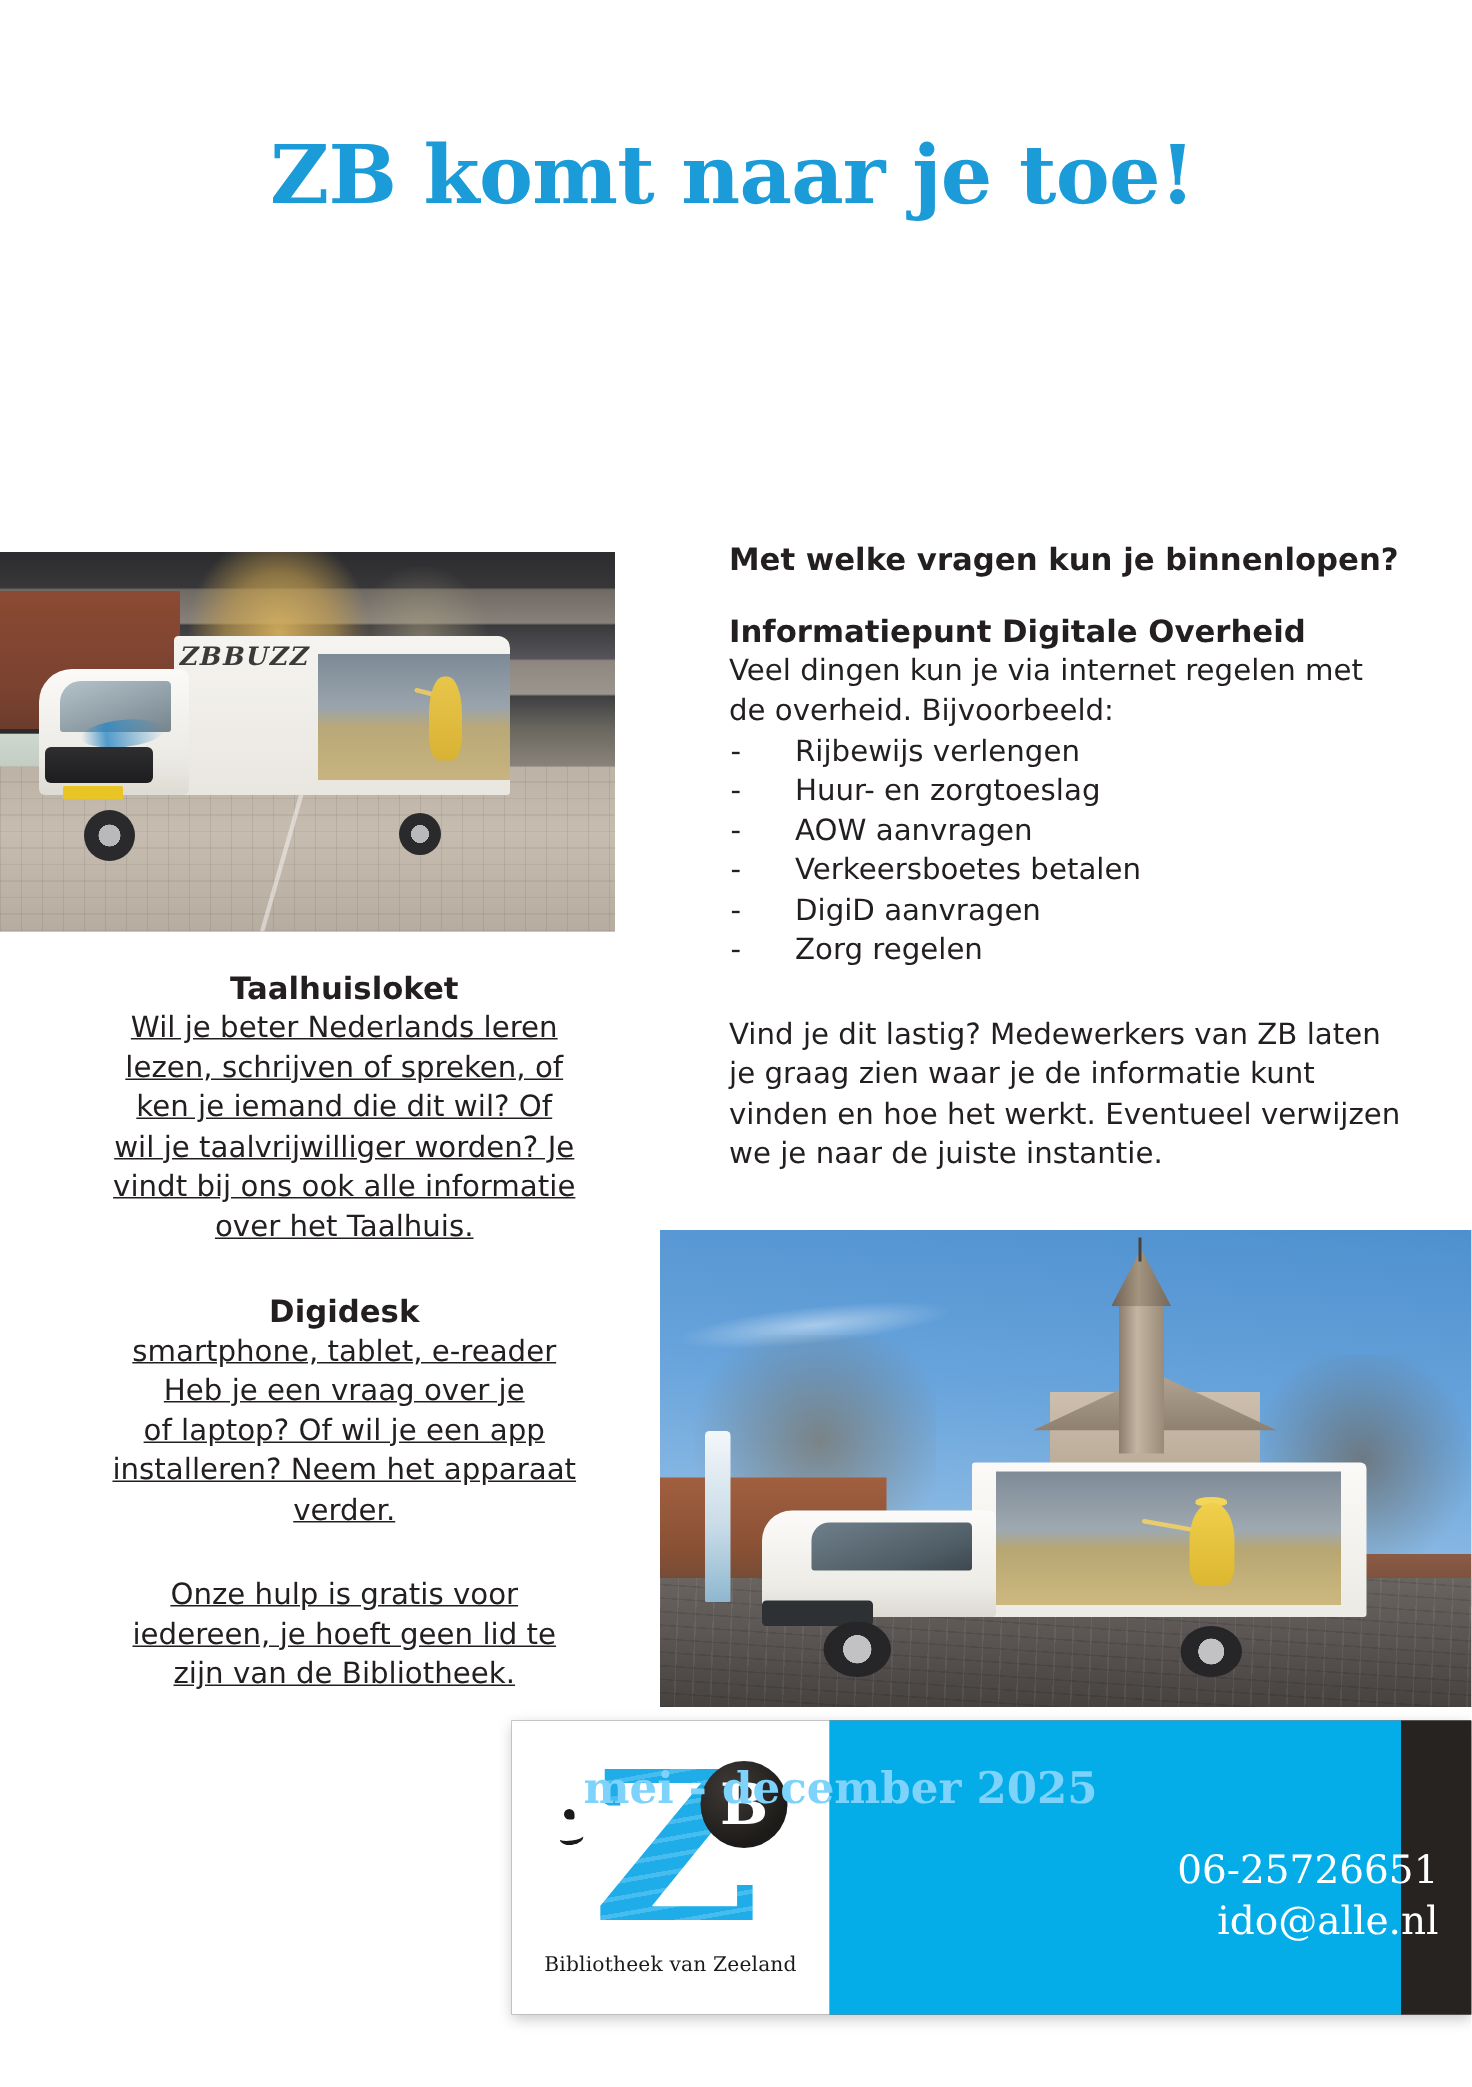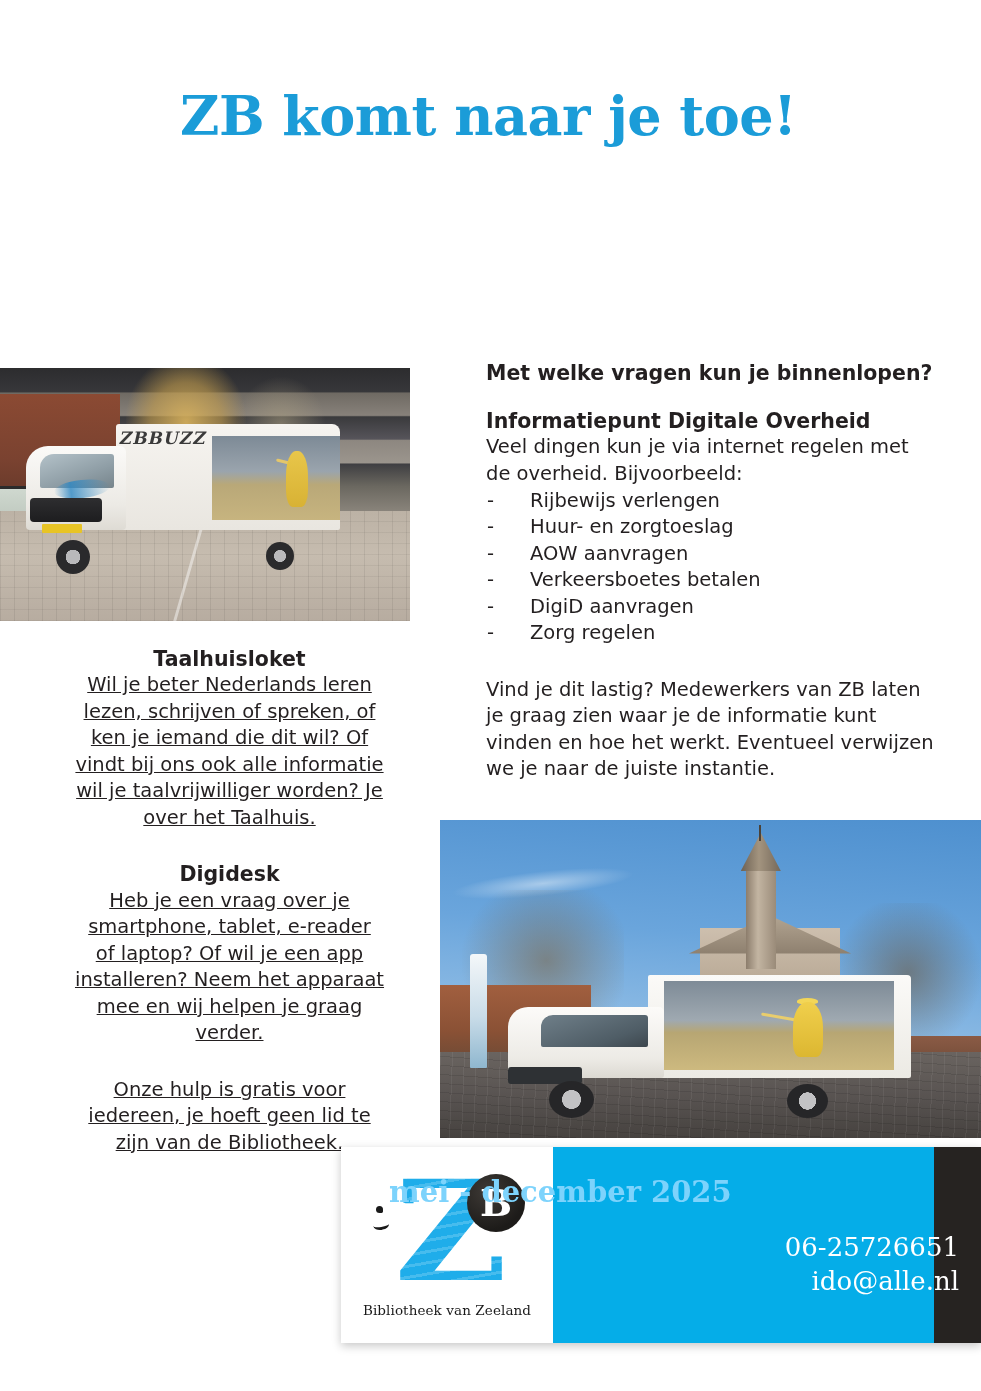--- a/index.html
+++ b/index.html
@@ -372,32 +372,31 @@
   <p class="body-t">je graag zien waar je de informatie kunt</p>
   <p class="body-t">vinden en hoe het werkt. Eventueel verwijzen</p>
   <p class="body-t">we je naar de juiste instantie.</p>
 </div>
 
 <div class="lcol">
   <p class="h-bold">Taalhuisloket</p>
   <p class="body-t">Wil je beter Nederlands leren</p>
   <p class="body-t">lezen, schrijven of spreken, of</p>
   <p class="body-t">ken je iemand die dit wil? Of</p>
+  <p class="body-t">wil je taalvrijwilliger worden? Je</p>
   <p class="body-t">vindt bij ons ook alle informatie</p>
-  <p class="body-t">wil je taalvrijwilliger worden? Je</p>
   <p class="body-t">over het Taalhuis.</p>
 
   <div class="spacer-28"></div>
 
   <p class="h-bold">Digidesk</p>
+  <p class="body-t">smartphone, tablet, e-reader</p>
   <p class="body-t">Heb je een vraag over je</p>
-  <p class="body-t">smartphone, tablet, e-reader</p>
   <p class="body-t">of laptop? Of wil je een app</p>
   <p class="body-t">installeren? Neem het apparaat</p>
-  <p class="body-t">mee en wij helpen je graag</p>
   <p class="body-t">verder.</p>
 
   <div class="spacer-28"></div>
 
   <p class="body-t">Onze hulp is gratis voor</p>
   <p class="body-t">iedereen, je hoeft geen lid te</p>
   <p class="body-t">zijn van de Bibliotheek.</p>
 </div>
 
 <div class="photo2">

